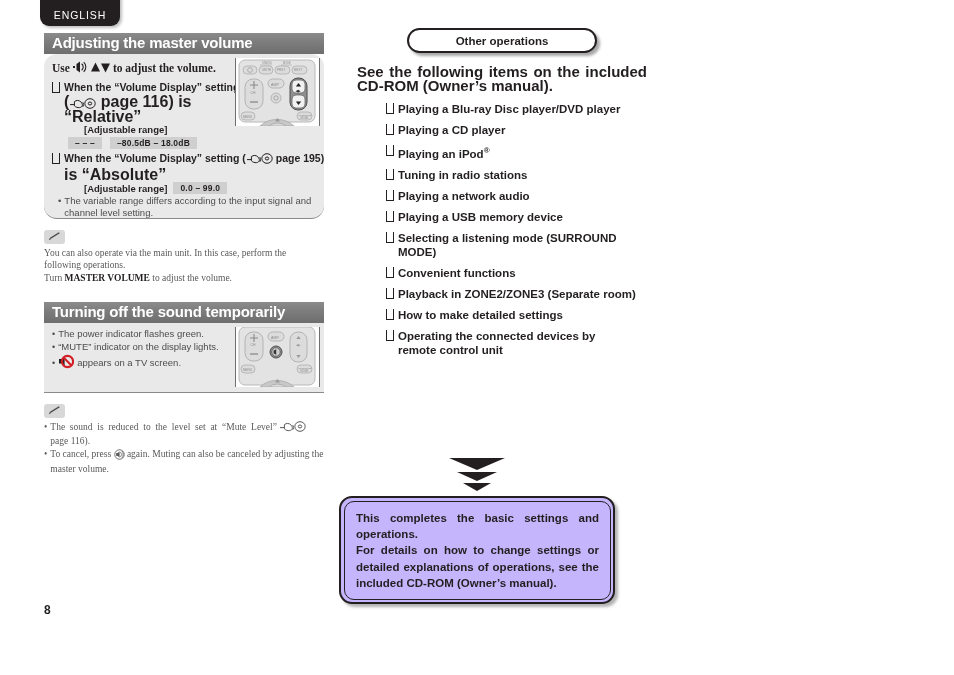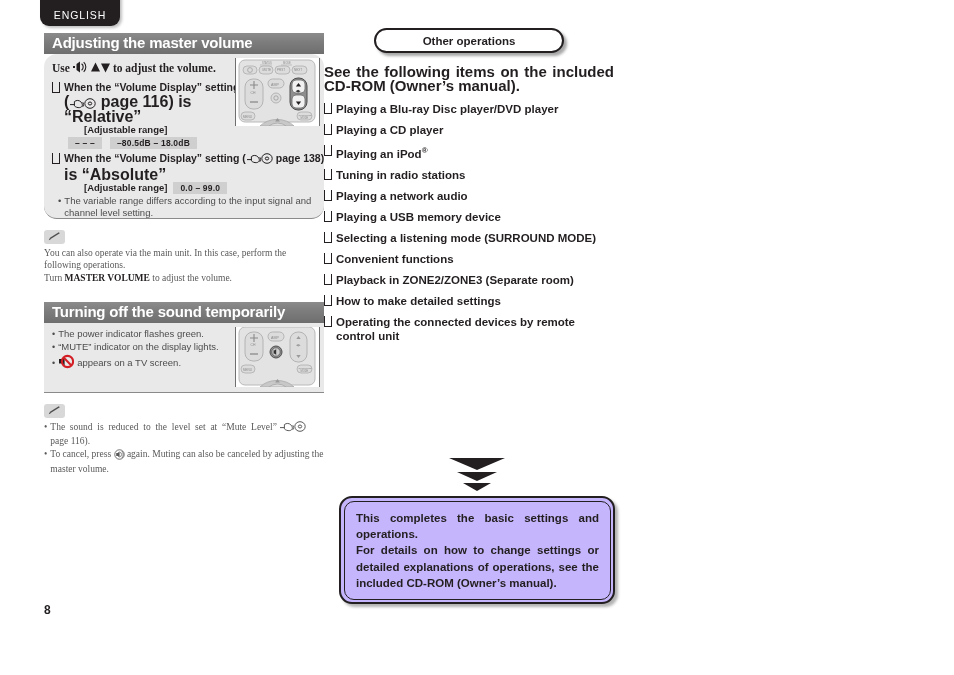--- a/index.html
+++ b/index.html
@@ -96,21 +96,21 @@
   }
   .chk::before{
     content:"";position:absolute;left:-1.4px;top:-3px;
     width:8px;height:3px;border-left:1.4px solid #231f20;border-right:1.4px solid #231f20;
     box-sizing:border-box;
   }
   .sub-ind{margin-left:14px;font-size:16px;font-weight:bold;line-height:13px;}
 
   .adj-label{
     font-size:9.5px;font-weight:bold;margin:1px 0 1px 14px;
-    display:flex;align-items:flex-start;gap:6px;padding-left:20px;
+    display:flex;align-items:flex-end;gap:6px;padding-left:20px;
   }
   .val-chip{
     background:#cfcfcf;
     color:#231f20;
     font-size:8.5px;
     font-weight:bold;
     padding:1px 7px;
     display:inline-block;
     letter-spacing:.2px;
   }
@@ -141,21 +141,21 @@
     width:85px;height:68px;
     border-left:1.5px solid #6f6f6f;
     border-right:1.5px solid #6f6f6f;
     box-sizing:border-box;
     background:#fff;
     overflow:hidden;
   }
   .remote-wrap.tall{height:62px;}
 
   
-  .right-col{position:absolute;left:324px;top:28px;width:290px;}
+  .right-col{position:absolute;left:357px;top:28px;width:290px;}
 
   .pill{
     width:190px;height:25px;
     border:2.6px solid #231f20;
     border-radius:13px;
     background:#fff;
     margin:0 auto;
     display:flex;align-items:center;justify-content:center;
     font-size:11.5px;font-weight:bold;
     box-shadow:3px 3px 3px rgba(0,0,0,.35);
@@ -166,20 +166,21 @@
     font-size:15px;font-weight:bold;line-height:14px;
     margin:12px 0 9px 0;
     text-align:justify;
   }
 
   .op-item{
     display:flex;gap:4px;
     font-size:11.5px;font-weight:bold;
     line-height:14px;
     margin-bottom:7px;
+    margin-left:29px;
   }
   .op-item .chk{margin-top:4px;}
   .op-item .txt{flex:1;}
   .sup{font-size:8px;vertical-align:super;}
 
   
   .arrows{
     position:absolute;left:449px;top:458px;width:56px;height:42px;
   }
   .tri{
@@ -284,21 +285,21 @@
 
         <div style="position:absolute;left:6px;top:98px;width:288px;">
           <div class="chk-item" style="align-items:flex-start;">
             <span class="chk"></span>
             <span class="txt"><span>When the “Volume Display” setting (</span><span class="ico-hand"><svg width="15" height="10" viewBox="0 0 15 10">
                     <path d="M1 5.6 h4.4 M5.4 2.6 c2 -1.6 4.6 -1.6 6.5 0.3 c1.2 1.2 1.6 2.6 1.4 3.6 c-0.2 1 -1.2 1.9 -2.6 2.1 c-2.2 0.3 -4.3 -0.6 -5.3 -1.8 z" fill="none" stroke="#231f20" stroke-width="1"></path>
                     <path d="M13.8 3.2 l0.9 2.3 l-0.9 2.3" fill="none" stroke="#231f20" stroke-width="1"></path>
                   </svg></span><span class="ico-disc"><svg width="12" height="11" viewBox="0 0 12 11">
                     <ellipse cx="6" cy="5.5" rx="5.2" ry="4.8" fill="none" stroke="#231f20" stroke-width="1"></ellipse>
                     <ellipse cx="6" cy="5.5" rx="1.7" ry="1.5" fill="none" stroke="#231f20" stroke-width="1"></ellipse>
-                  </svg></span>&nbsp;<span>page 138)</span></span>
+                  </svg></span>&nbsp;<span>page 195)</span></span>
           </div>
           <div class="sub-ind">is “Absolute”</div>
           <div class="adj-label">
             <span>[Adjustable range]</span>
             <span class="val-chip">0.0 – 99.0</span>
           </div>
           <div class="note-para">
             <span class="dot">•</span>
             <span>The variable range differs according to the input signal and channel level setting.</span>
           </div>

